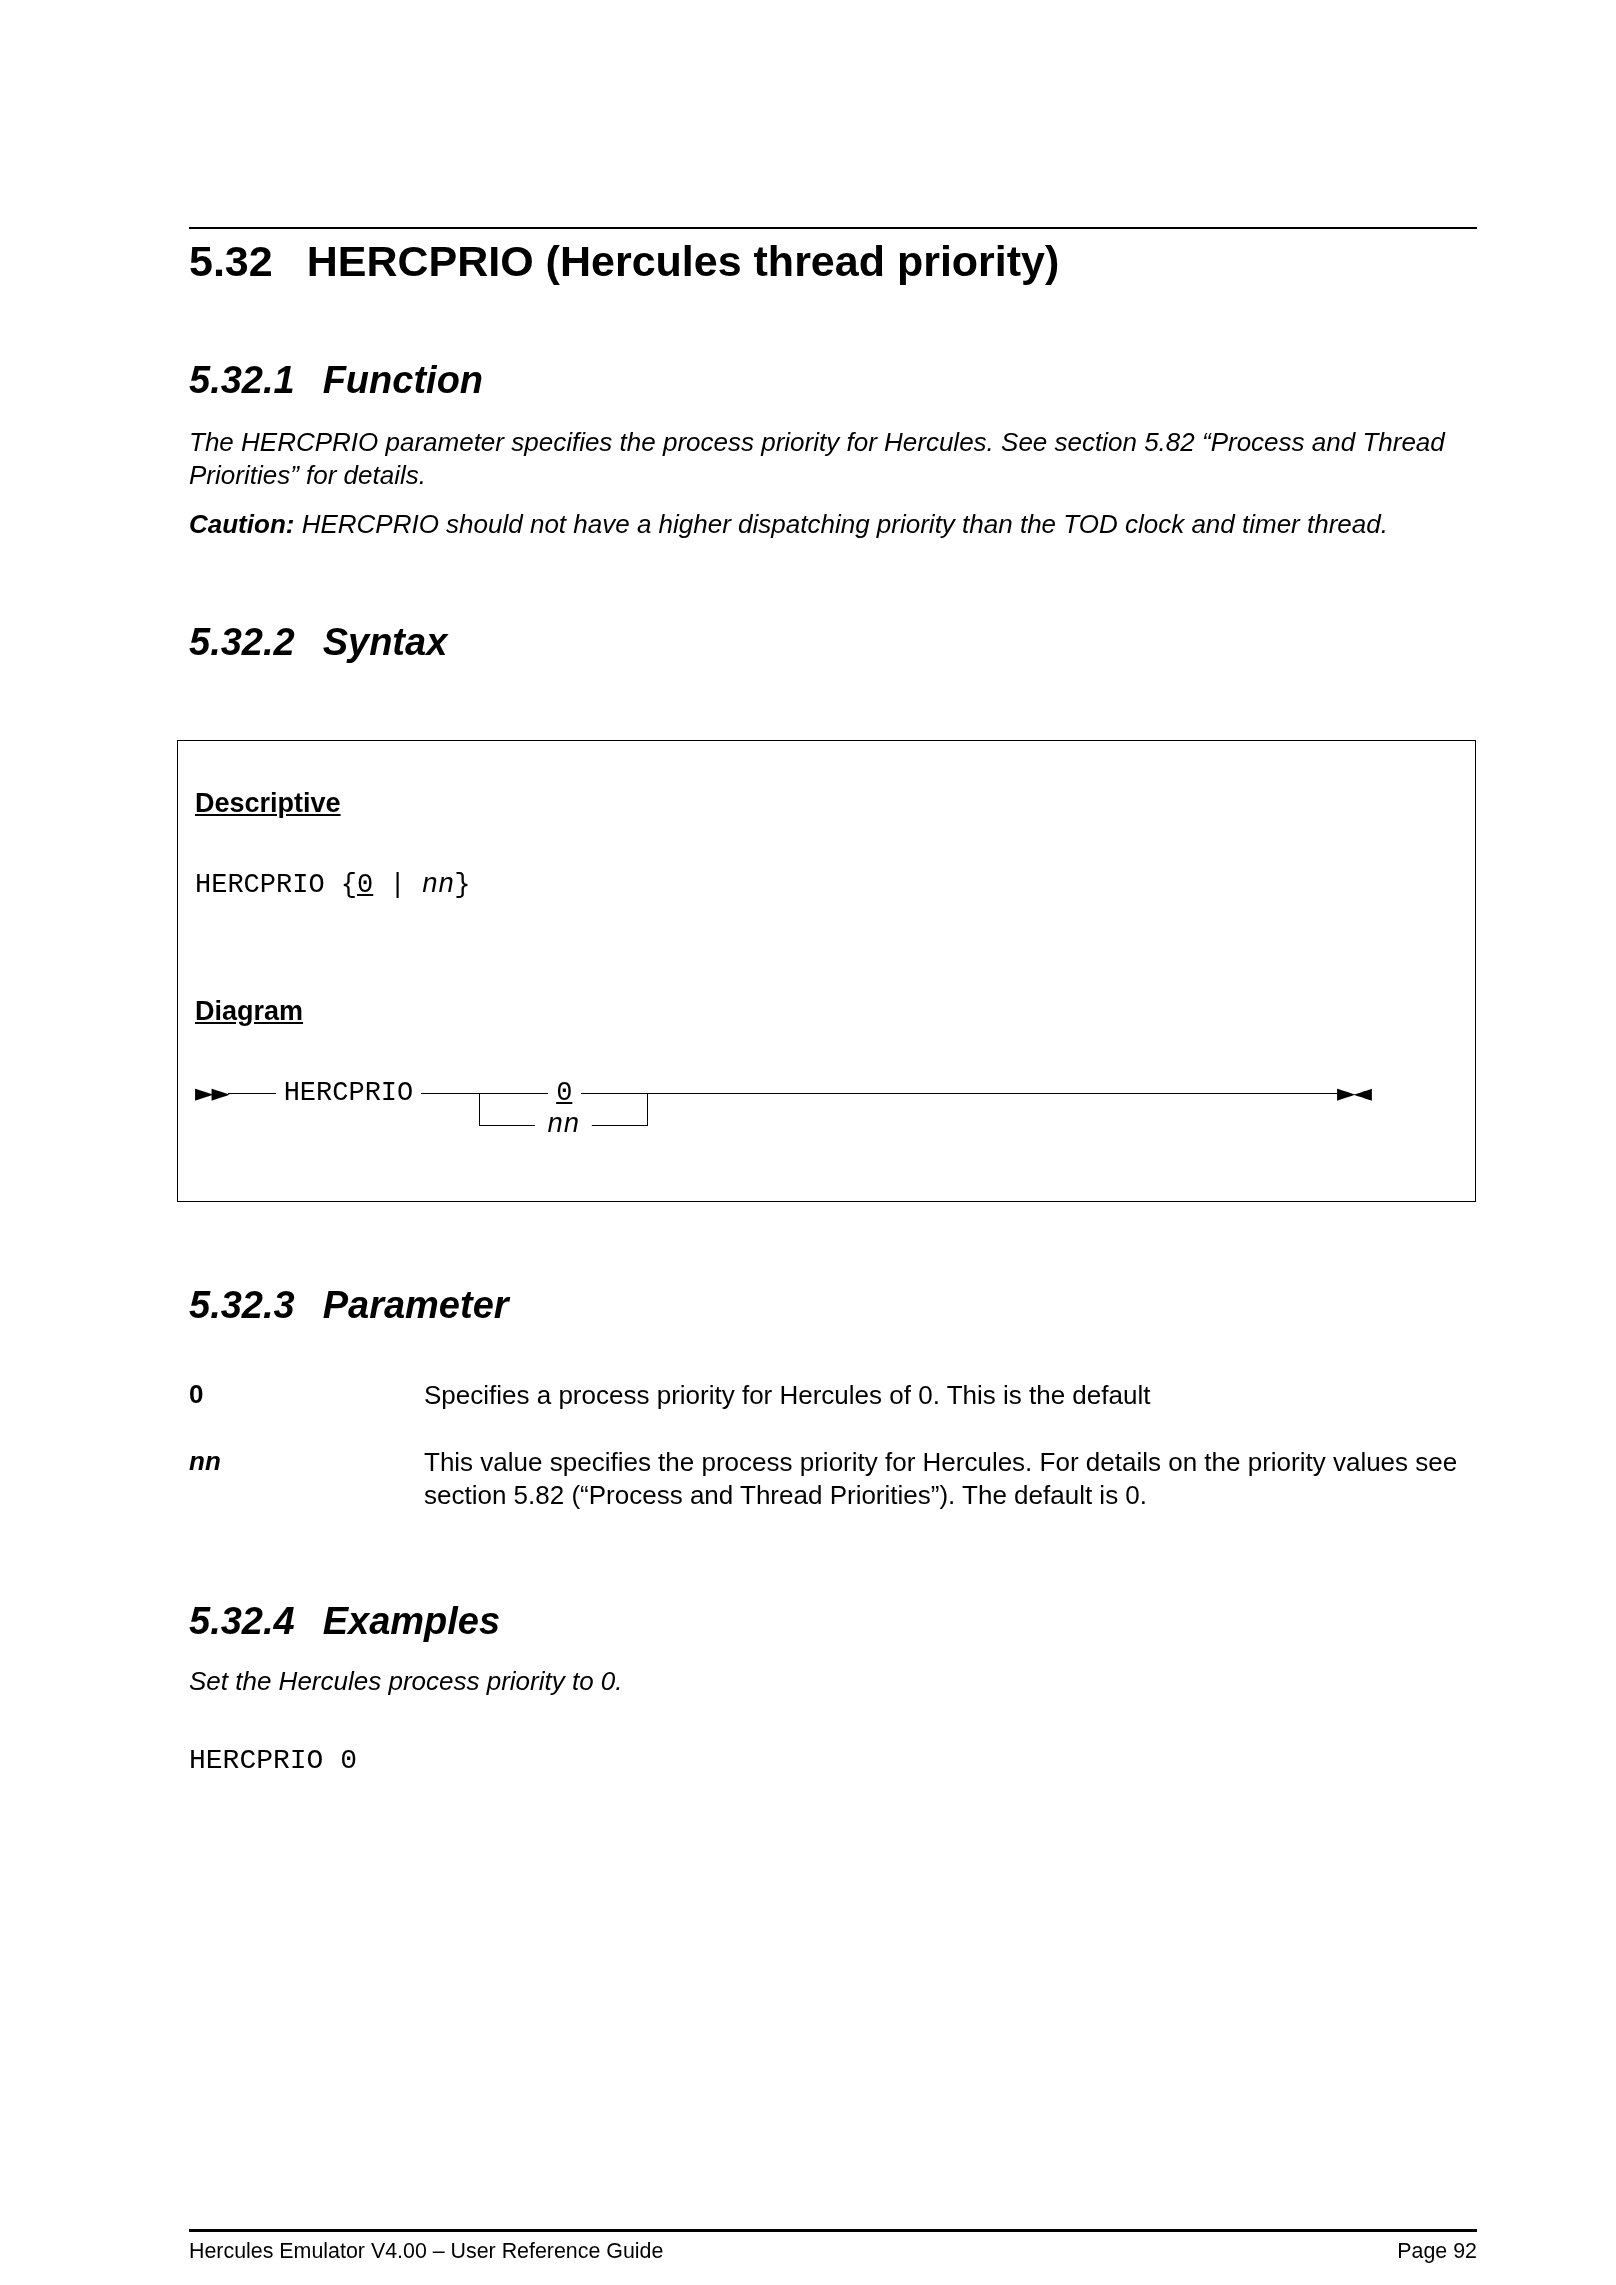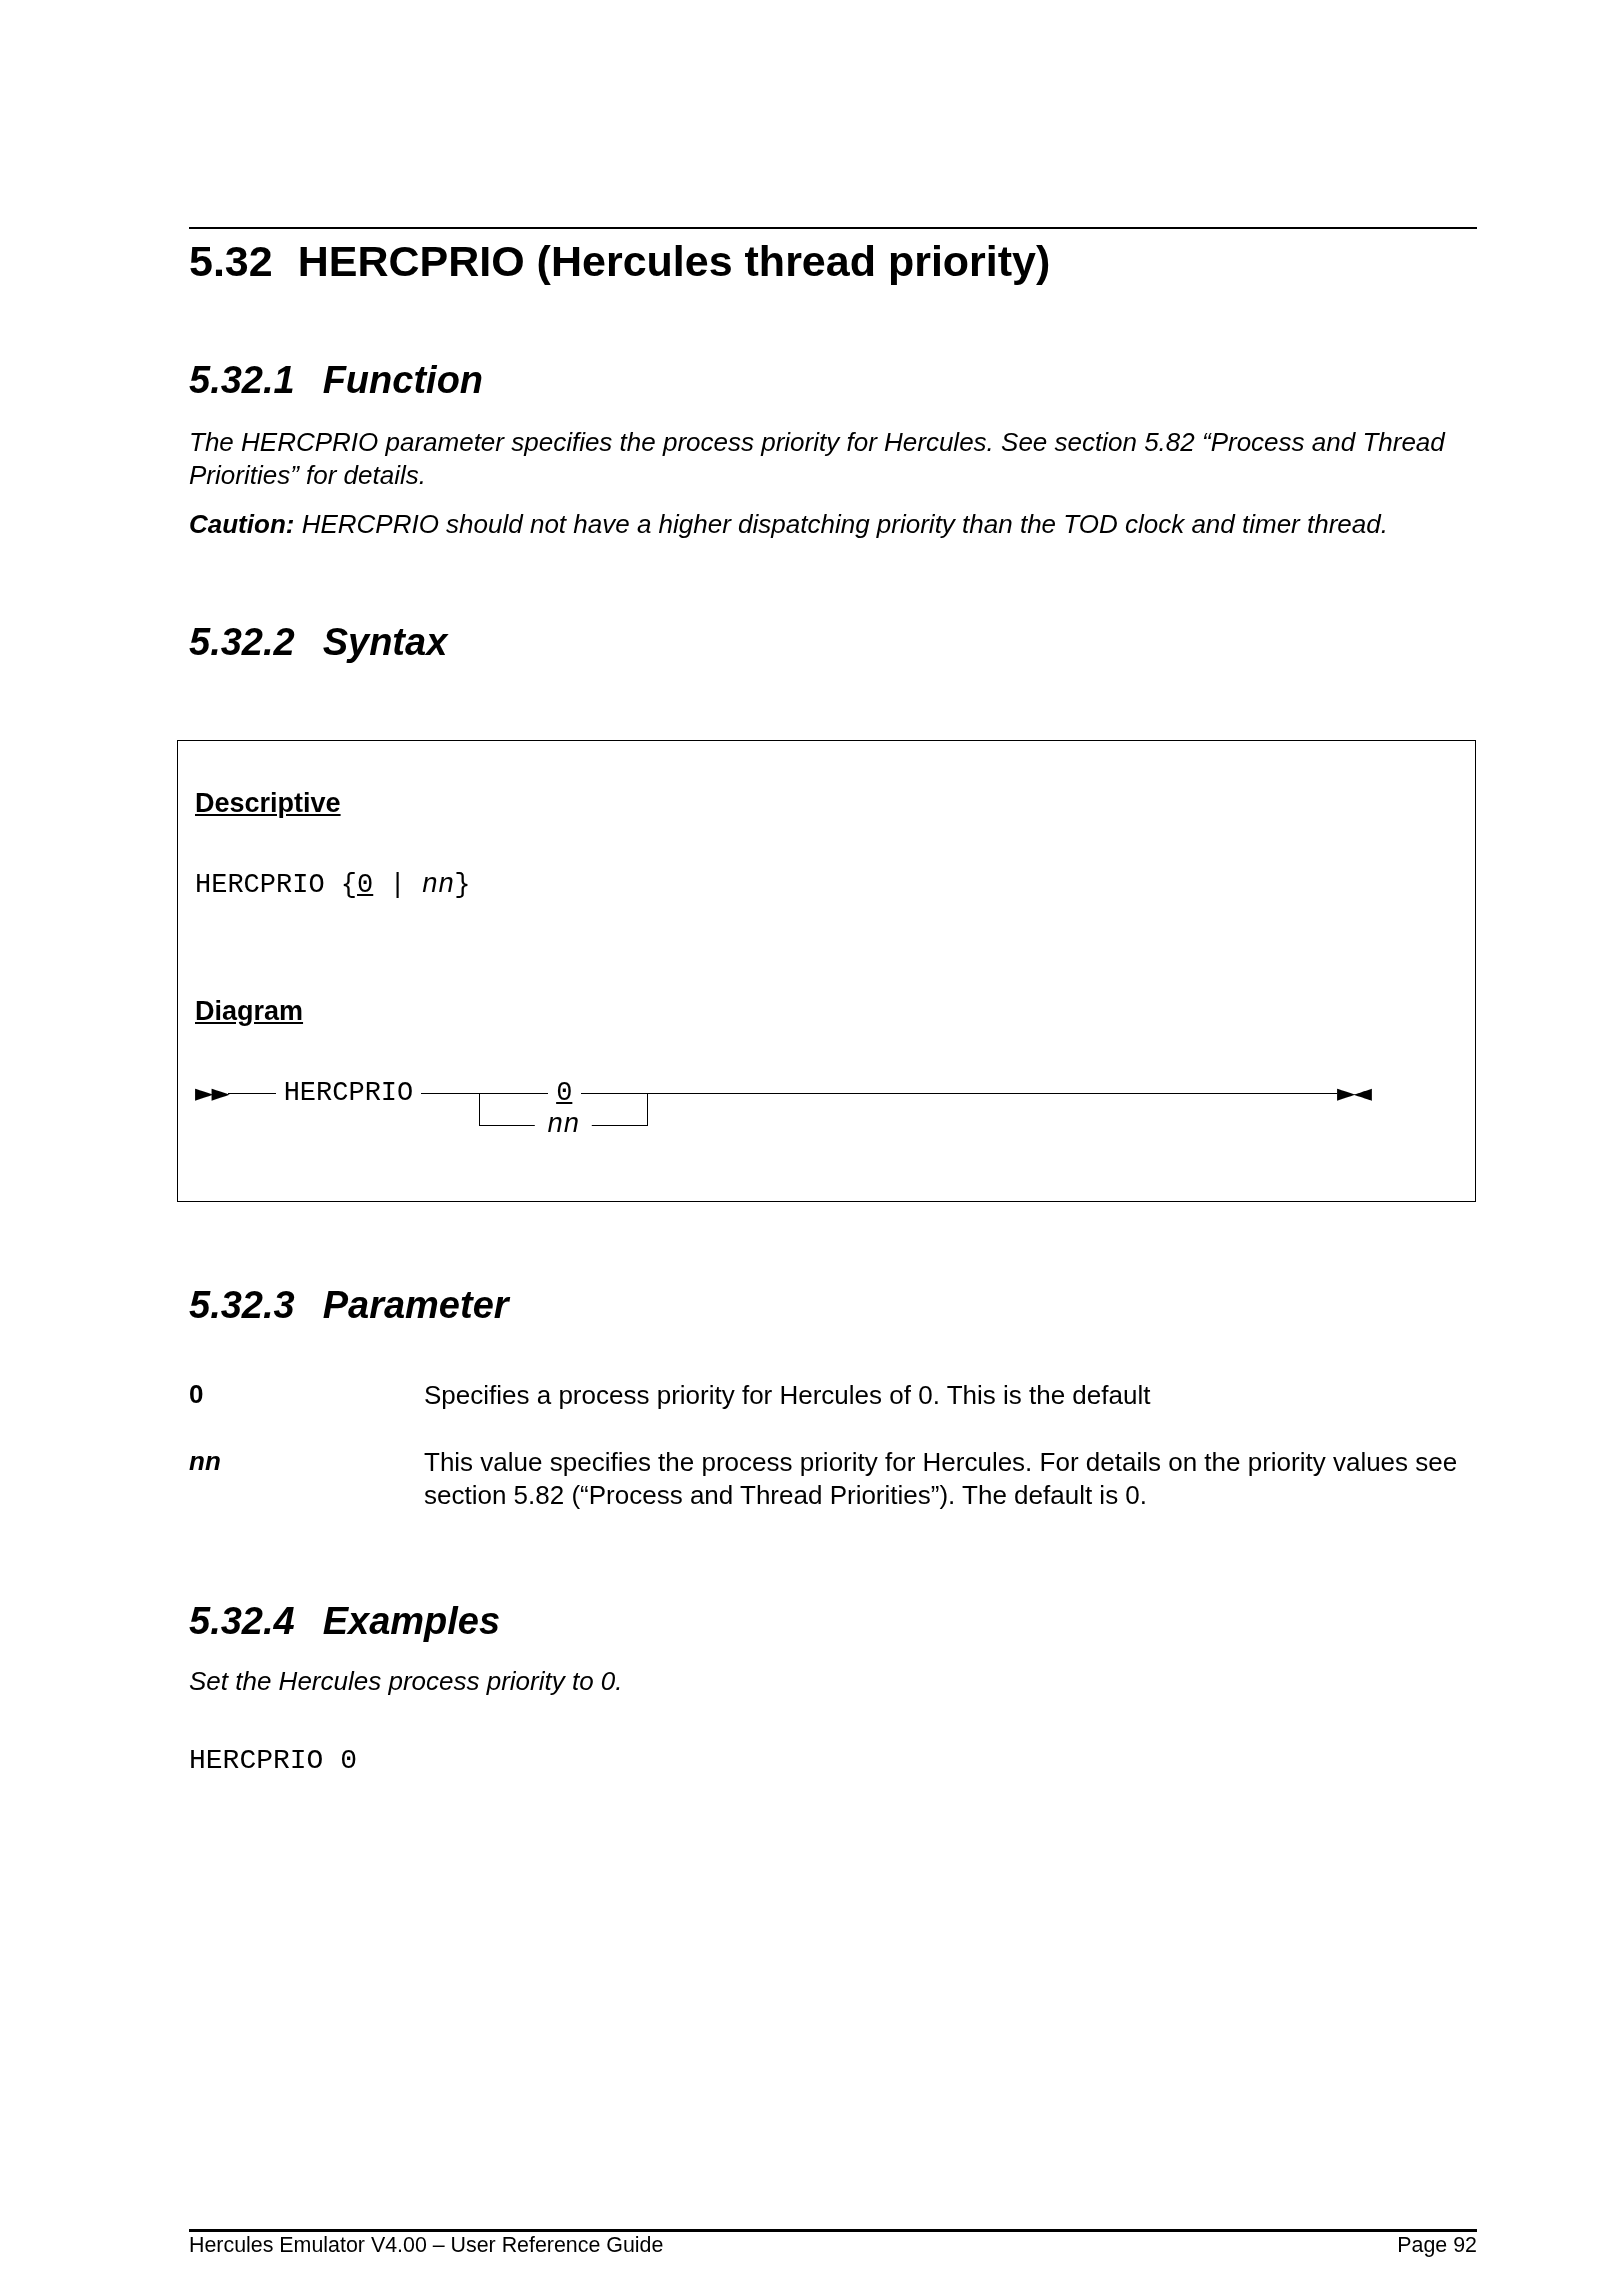--- a/index.html
+++ b/index.html
@@ -6,21 +6,21 @@
   html,body { background:#ffffff; }
   body {
     width:1616px; height:2286px; position:relative;
     font-family:"Liberation Sans", sans-serif; color:#000;
   }
   .content { position:absolute; left:189px; top:0; width:1288px; }
 
   
   .title-rule { margin-top:227px; border-top:2.8px solid #000; }
   .h1 { margin-top:7.5px; font-size:43px; font-weight:bold; letter-spacing:0; }
-  .h1 .num { margin-right:25px; }
+  .h1 .num { margin-right:34px; }
 
   
   .h2 { font-size:38px; font-weight:bold; font-style:italic; }
   .h2 .num { margin-right:28px; }
   .h2-function { margin-top:73px; }
   .h2-syntax   { margin-top:80px; }
   .h2-parameter{ margin-top:82px; }
   .h2-examples { margin-top:88px; }
 
   .body-text { font-size:26px; line-height:33px;font-style:italic; }
@@ -69,21 +69,21 @@
   .param-desc { font-size:26px; line-height:33px; }
 
   
   .example-label { margin-top:28px; font-size:26px; font-weight:bold; }
   .example-text { margin-top:22.4px; }
   .example-code { margin-top:47px; font-size:28px; }
 
   
   .footer {
     position:absolute; left:189px; top:2229px; width:1288px;
-    border-top:3.7px solid #000; padding-top:1px;
+    border-top:3.7px solid #000; padding-top:7px;
     display:flex; justify-content:space-between;
     font-size:21.4px;
   }
 </style>
 </head>
 <body>
 
 <div class="content">
 
   <div class="title-rule"></div>

